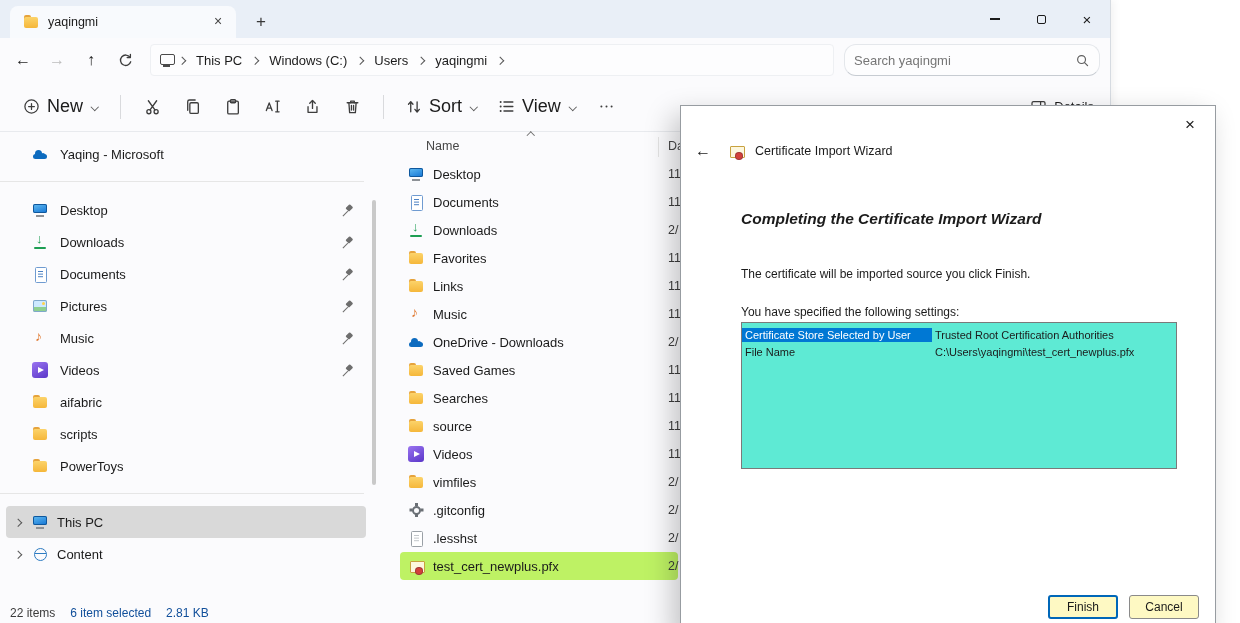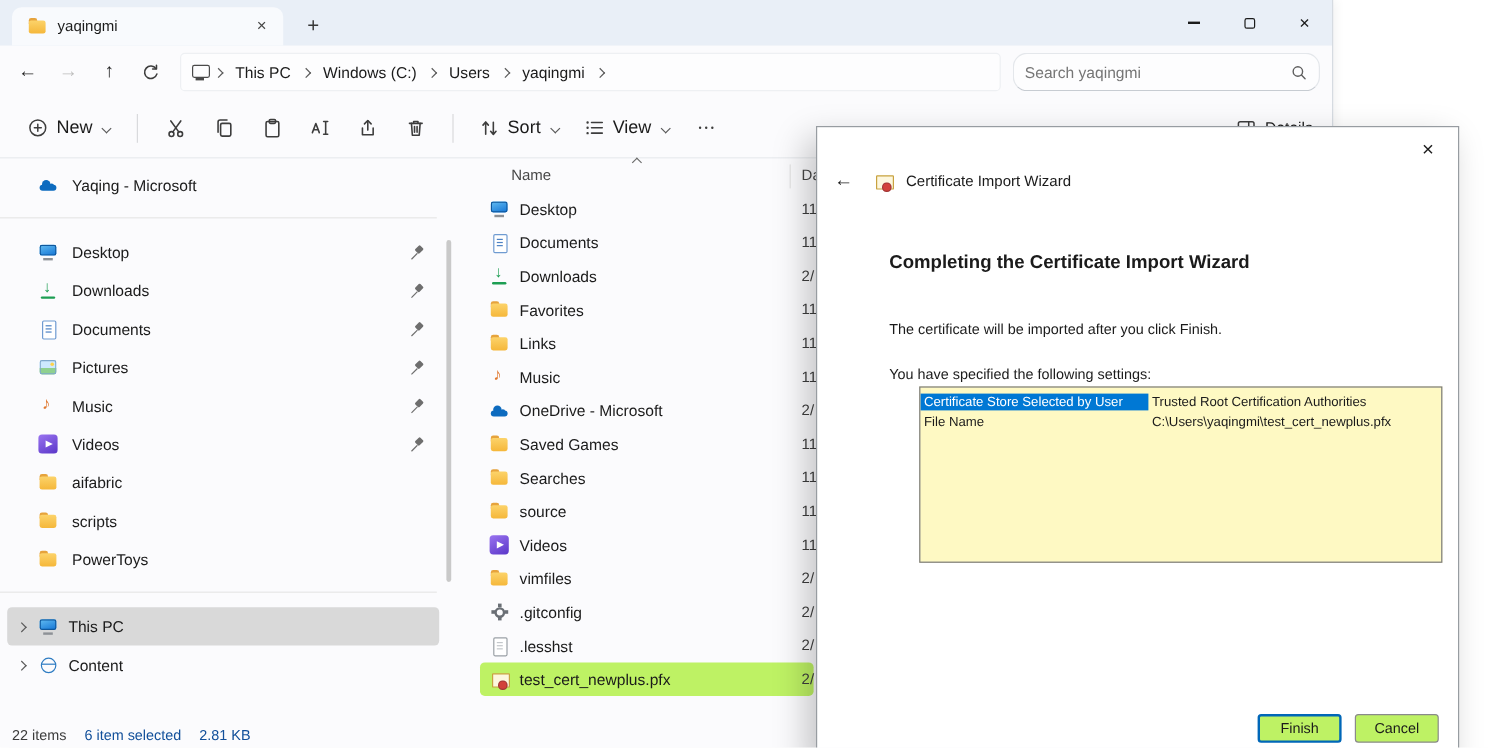--- a/index.html
+++ b/index.html
@@ -37,21 +37,21 @@
     border-radius:4px; display:flex; align-items:center; padding:0 8px; gap:3px; }
   .crumb { padding:4px 6px; font-size:13px; border-radius:4px; white-space:nowrap; }
   .searchbox { width:256px; height:32px; margin-left:10px; background:#fdfdfe; border:1px solid #e4e7eb;
     border-bottom-color:#c7ccd2; border-radius:12px; display:flex; align-items:center; padding:0 9px; flex:none; }
   .searchbox input { flex:1; border:none; outline:none; background:transparent; font-size:13px; font-family:inherit; color:#1b1b1b; }
   .searchbox input::placeholder { color:#767676; }
 
   
   .toolbar { position:absolute; top:82px; left:0; right:0; height:50px; display:flex; align-items:center;
     padding:0 14px; gap:2px; border-bottom:1px solid #e8eaee; }
-  .tb-btn { display:flex; align-items:center; gap:7px; height:34px; padding:0 9px; border-radius:4px; font-size:15px; }
+  .tb-btn { display:flex; align-items:center; gap:7px; height:34px; padding:0 9px; border-radius:4px; font-size:18px; }
   .tb-ic { width:38px; height:34px; border-radius:4px; display:flex; align-items:center; justify-content:center; flex:none; }
   .tb-sep { width:1px; height:24px; background:#d9dadd; margin:0 10px; flex:none; }
   .tb-right { margin-left:auto; display:flex; align-items:center; gap:7px; font-size:13px; padding-right:2px; }
   svg.tbi { width:17px; height:17px; stroke:#3d3d3d; fill:none; stroke-width:1.25; stroke-linecap:round; stroke-linejoin:round; flex:none; }
 
   
   .chev { width:9px; height:9px; position:relative; display:inline-block; flex:none; color:#5a5a5a; }
   .chev::before { content:""; position:absolute; top:1.5px; left:2px; width:4.5px; height:4.5px;
     border-right:1.3px solid currentColor; border-bottom:1.3px solid currentColor; transform:rotate(45deg); }
   .chev.r::before { transform:rotate(-45deg); top:2px; left:1px; }
@@ -120,30 +120,30 @@
   .ic-pcoutline::before { content:""; position:absolute; top:2px; left:1px; width:13px; height:8.5px; border:1.4px solid #4a4a4a; border-radius:2px; }
   .ic-pcoutline::after { content:""; position:absolute; bottom:1.5px; left:4px; width:7px; height:1.6px; background:#4a4a4a; }
 
   
   .dialog { position:absolute; left:680px; top:105px; width:536px; height:530px; background:#ffffff;
     border:1px solid #979ca1; box-shadow:-8px 10px 26px rgba(0,0,0,.22); z-index:10; font-size:12px; }
   .dlg-close { position:absolute; top:7px; right:10px; width:30px; height:24px; display:flex; align-items:center; justify-content:center; font-size:17px; color:#1b1b1b; }
   .dlg-header { position:absolute; top:36px; left:14px; display:flex; align-items:center; gap:11px; }
   .dlg-back { font-size:16px; width:22px; text-align:left; }
   .dlg-title { font-size:12.5px; }
-  .dlg-heading { position:absolute; left:60px; top:104px; font-size:15.5px; font-weight:bold; }
+  .dlg-heading { position:absolute; left:60px; top:104px; font-size:15.5px; font-weight:bold;font-style:italic; }
   .dlg-body { position:absolute; left:60px; top:161px; font-size:12px; }
   .dlg-label { position:absolute; left:60px; top:199px; font-size:12px; }
-  .dlg-box { position:absolute; left:60px; top:216px; width:436px; height:147px; border:1px solid #7a7a7a; background:#fef9c3; padding-top:3px; overflow:hidden;margin-left:25px; }
+  .dlg-box { position:absolute; left:60px; top:216px; width:436px; height:147px; border:1px solid #7a7a7a; background:#5eead4; padding-top:3px; overflow:hidden; }
   .set-row { display:flex; align-items:center; height:17px; font-size:11px; }
   .set-key { width:190px; flex:none; padding:1px 3px; white-space:nowrap; overflow:hidden; }
   .set-key.selected { background:#0078d4; color:#fff; }
   .set-val { padding:1px 3px; white-space:nowrap; }
   .dlg-buttons { position:absolute; top:489px; right:16px; display:flex; gap:11px; }
-  .btn { width:70px; height:24px; font-size:12px; background:#bef264; border:1px solid #8a8a8a; border-radius:3px; color:#1b1b1b; }
+  .btn { width:70px; height:24px; font-size:12px; background:#fef9c3; border:1px solid #8a8a8a; border-radius:3px; color:#1b1b1b; }
   .btn.primary { border:2px solid #0067b8; }
 </style>
 </head>
 <body>
 
 <div class="explorer">
 
   <div class="tabstrip">
     <div class="tab">
       <span class="icon ic-folder"></span>
@@ -401,21 +401,21 @@
 
         <div class="fl-row">
           <span class="icon ic-music"></span>
           <span class="fl-name">Music</span>
           <span class="fl-date">11</span>
         </div>
 
 
         <div class="fl-row">
           <span class="icon ic-cloud"></span>
-          <span class="fl-name">OneDrive - Microsoft</span>
+          <span class="fl-name">OneDrive - Downloads</span>
           <span class="fl-date">2/</span>
         </div>
 
         <div class="fl-row">
           <span class="icon ic-folder"></span>
           <span class="fl-name">Saved Games</span>
           <span class="fl-date">11</span>
         </div>
 
         <div class="fl-row">
@@ -470,21 +470,21 @@
 </div>
 
 <div class="dialog">
   <div class="dlg-close">×</div>
   <div class="dlg-header">
     <span class="dlg-back">←</span>
     <span class="icon ic-cert"></span>
     <span class="dlg-title">Certificate Import Wizard</span>
   </div>
   <div class="dlg-heading">Completing the Certificate Import Wizard</div>
-  <div class="dlg-body">The certificate will be imported after you click Finish.</div>
+  <div class="dlg-body">The certificate will be imported source you click Finish.</div>
   <div class="dlg-label">You have specified the following settings:</div>
   <div class="dlg-box">
 
       <div class="set-row">
         <span class="set-key selected">Certificate Store Selected by User</span>
         <span class="set-val">Trusted Root Certification Authorities</span>
       </div>
 
 
       <div class="set-row">

